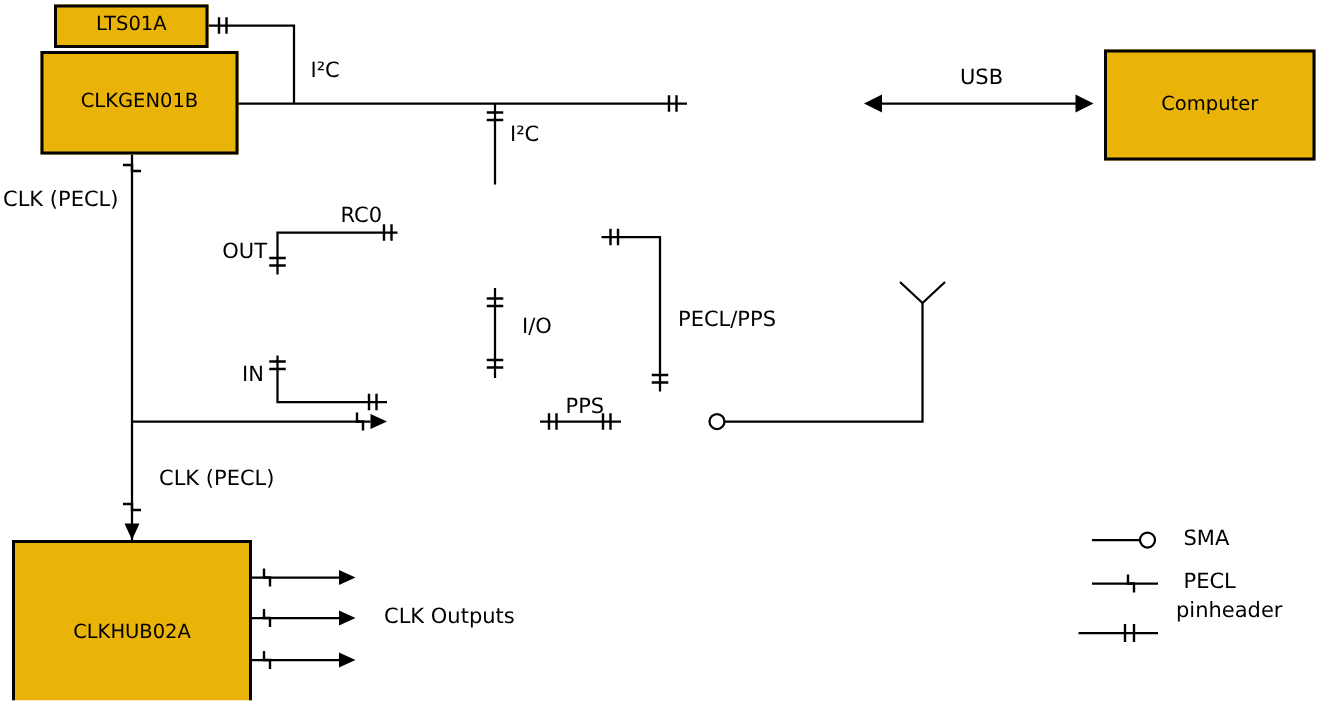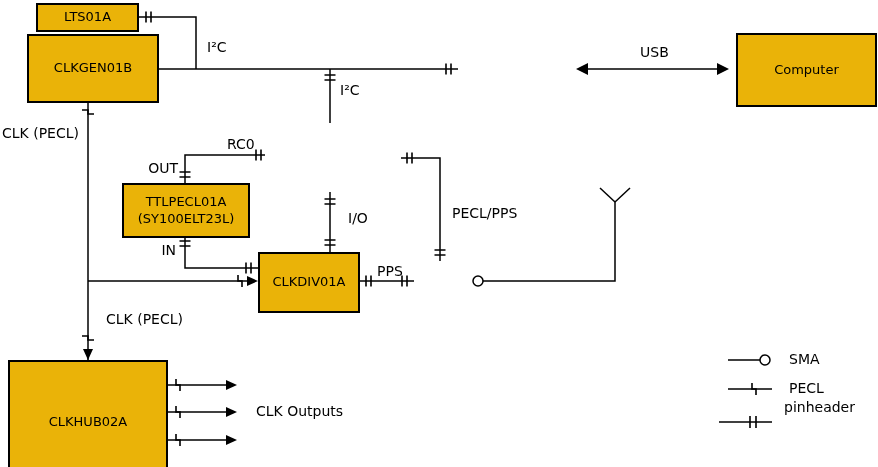--- a/index.html
+++ b/index.html
@@ -104,28 +104,21 @@
   <div class="block" style="left:27px;top:34px;width:132px;height:69px">
     <span>CLKGEN01B</span>
   </div>
 
 
   <div class="block" style="left:736px;top:33px;width:141px;height:74px">
     <span>Computer</span>
   </div>
 
 
-  <div class="block" style="left:122px;top:183px;width:128px;height:55px">
-    <span>TTLPECL01A</span>
-    <span>(SY100ELT23L)</span>
-  </div>
 
-  <div class="block" style="left:258px;top:252px;width:102px;height:61px">
-    <span>CLKDIV01A</span>
-  </div>
 
 
   <div class="block" style="left:8px;top:360px;width:160px;height:124px">
     <span>CLKHUB02A</span>
   </div>
 
   <span class="wire-label" style="left:207px;top:40px">I²C</span>
   <span class="wire-label" style="left:340px;top:83px">I²C</span>
   <span class="wire-label" style="left:640px;top:45px">USB</span>
   <span class="wire-label" style="left:2px;top:126px">CLK (PECL)</span>

